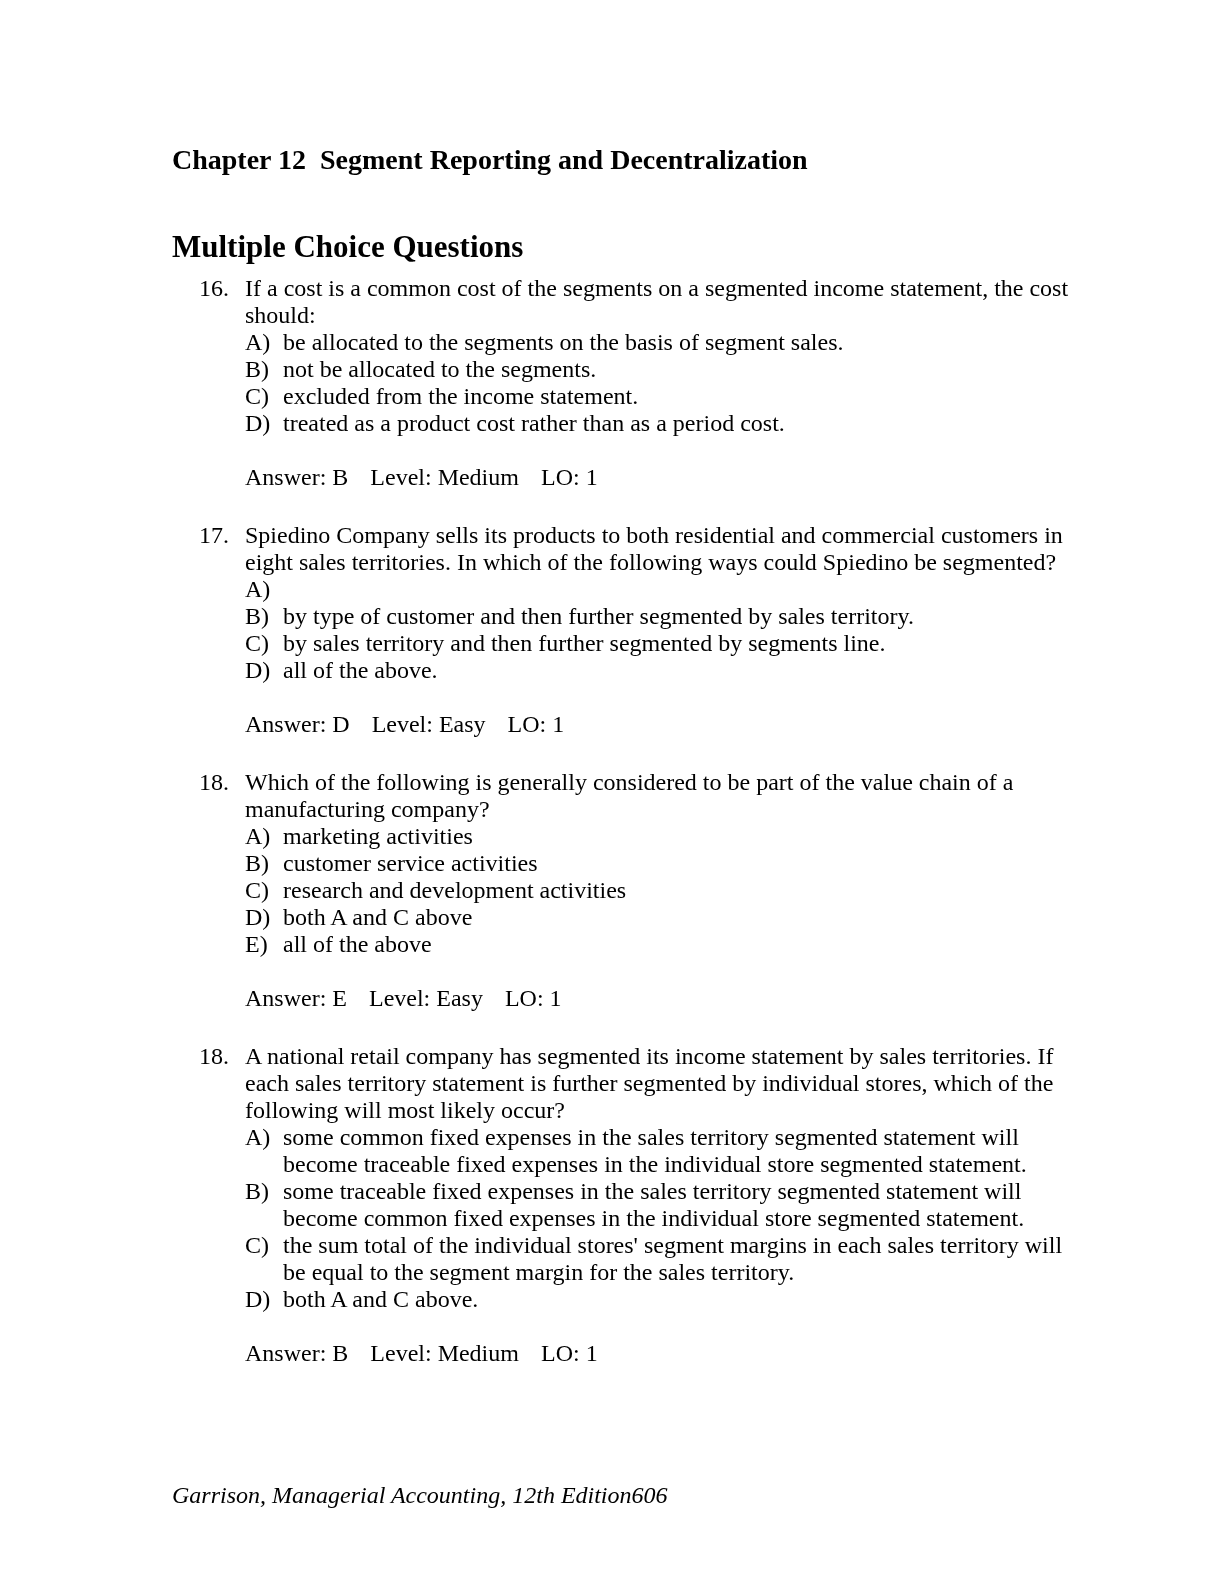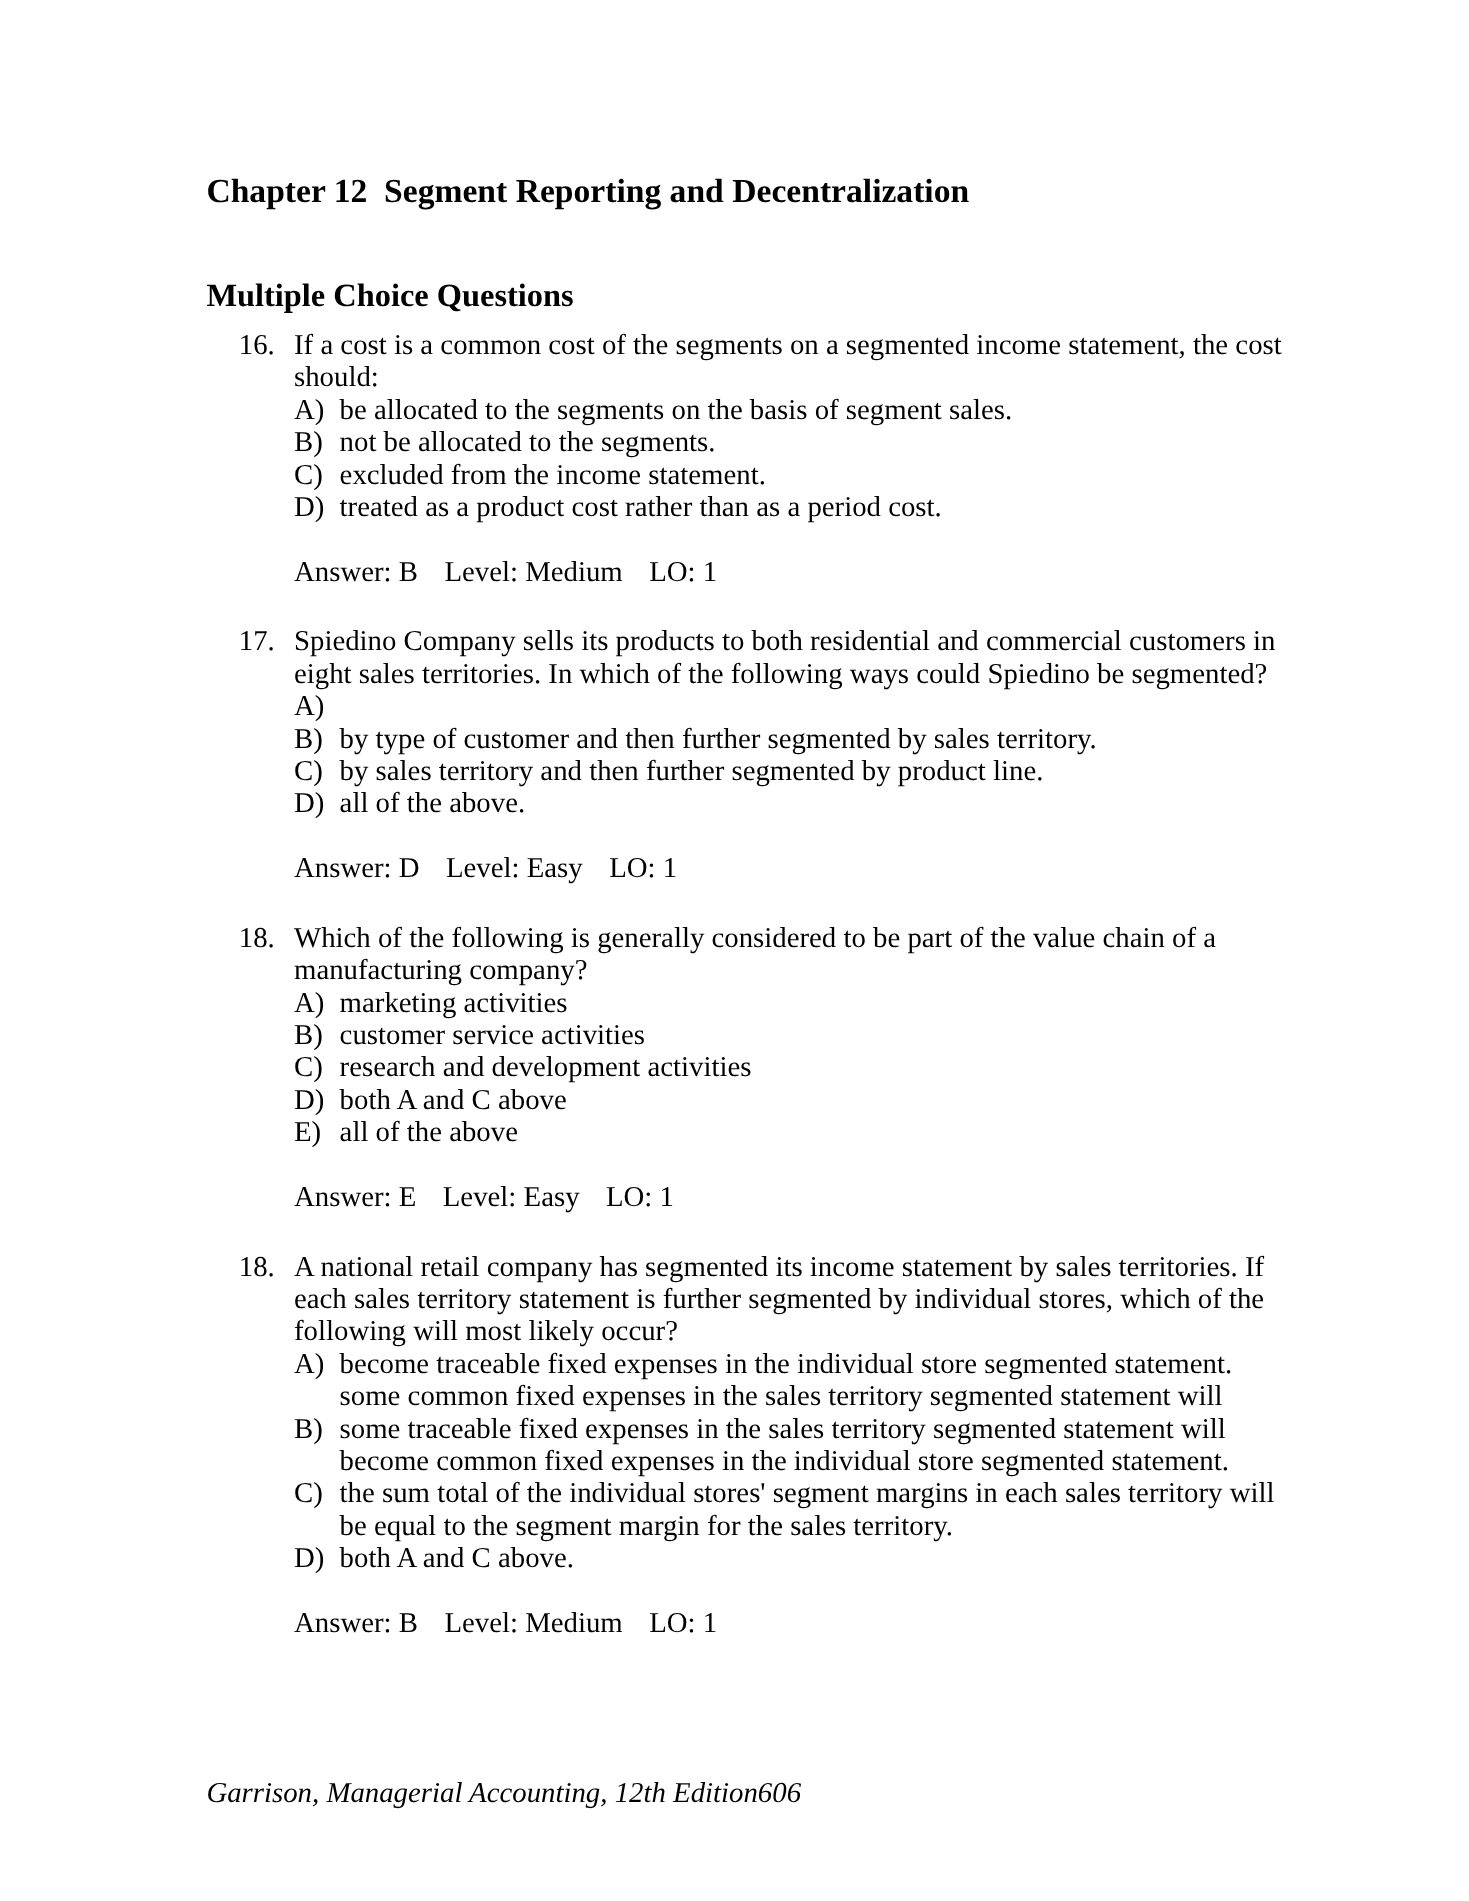--- a/index.html
+++ b/index.html
@@ -16,21 +16,21 @@
     overflow: hidden;
   }
   .title {
     font-size: 28px;
     font-weight: bold;
     line-height: 32px;
     white-space: pre;
   }
   .title-gap { display: inline-block; width: 14px; }
   .subheading {
-    font-size: 27px;
+    font-size: 31px;
     font-weight: bold;
     line-height: 29px;
     margin-top: 56px;
   }
   .questions { margin-top: 14px; }
   .question {
     position: relative;
     padding-left: 73px;
     margin-bottom: 31px;
   }
@@ -130,21 +130,21 @@
       </div>
       <div class="option">
         <span class="opt-letter">B)</span>
         <span class="opt-text">
             <span class="line">by type of customer and then further segmented by sales territory.</span>
           </span>
       </div>
       <div class="option">
         <span class="opt-letter">C)</span>
         <span class="opt-text">
-            <span class="line">by sales territory and then further segmented by product line.</span>
+            <span class="line">by sales territory and then further segmented by segments line.</span>
           </span>
       </div>
       <div class="option">
         <span class="opt-letter">D)</span>
         <span class="opt-text">
             <span class="line">all of the above.</span>
           </span>
       </div>
       <div class="answer">
         <span>Answer: D</span>
@@ -195,22 +195,22 @@
     </div>
 
     <div class="question">
       <span class="q-num">18.</span>
       <span class="line">A national retail company has segmented its income statement by sales territories. If</span>
       <span class="line">each sales territory statement is further segmented by individual stores, which of the</span>
       <span class="line">following will most likely occur?</span>
       <div class="option">
         <span class="opt-letter">A)</span>
         <span class="opt-text">
+          <span class="line">some common fixed expenses in the sales territory segmented statement will</span>
           <span class="line">become traceable fixed expenses in the individual store segmented statement.</span>
-          <span class="line">some common fixed expenses in the sales territory segmented statement will</span>
         </span>
       </div>
       <div class="option">
         <span class="opt-letter">B)</span>
         <span class="opt-text">
           <span class="line">some traceable fixed expenses in the sales territory segmented statement will</span>
           <span class="line">become common fixed expenses in the individual store segmented statement.</span>
         </span>
       </div>
       <div class="option">

